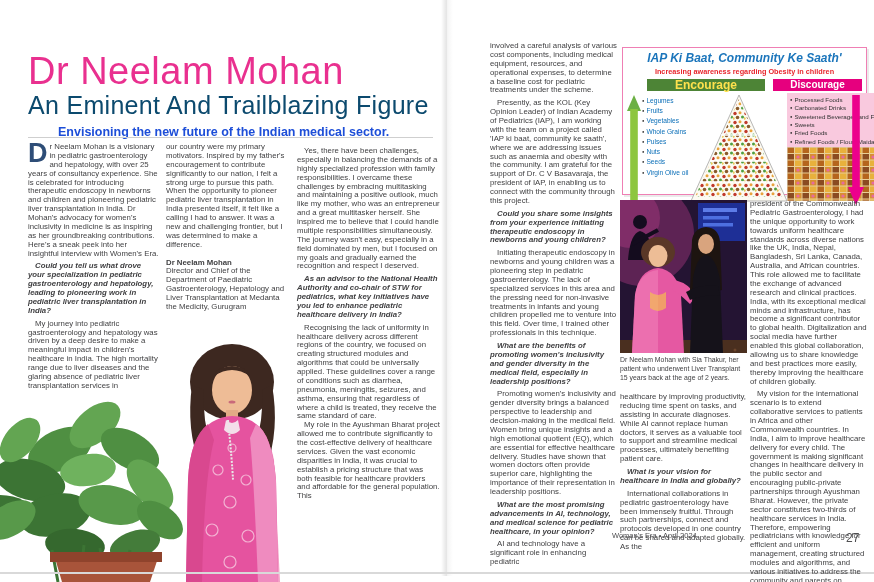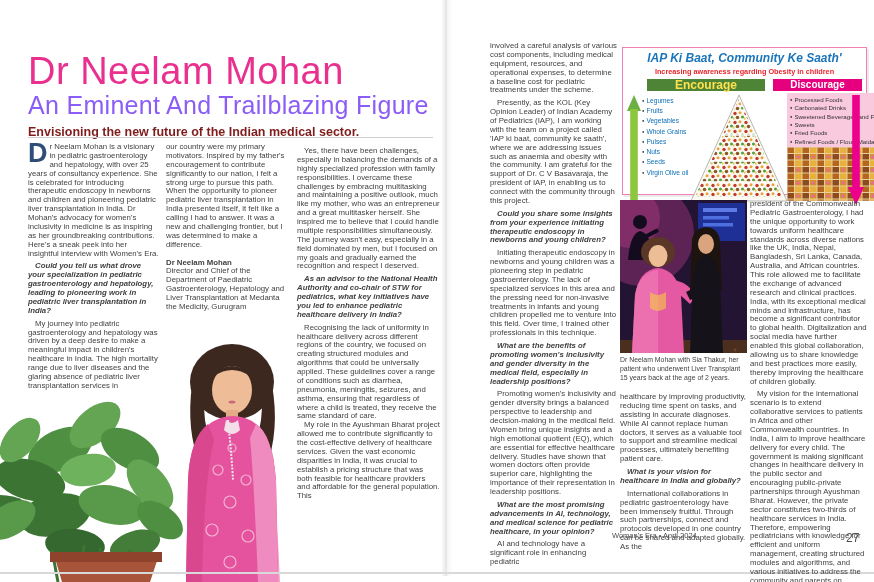--- a/index.html
+++ b/index.html
@@ -5,22 +5,22 @@
   html,body{margin:0;padding:0;background:#ffffff;}
   .spread{position:relative;width:874px;height:582px;background:#ffffff;overflow:hidden;
           font-family:"Liberation Sans",sans-serif;color:#3f3f41;}
   .fold{position:absolute;left:441px;top:0;width:12px;height:576px;
         background:linear-gradient(90deg,rgba(0,0,0,0) 0%,rgba(0,0,0,0.10) 45%,rgba(0,0,0,0.04) 55%,rgba(0,0,0,0) 100%);}
   .page-edge-bottom{position:absolute;left:0;top:572px;width:874px;height:2px;background:#d9d9d9;}
 
   
   .lp-header{position:absolute;left:28px;top:52px;width:410px;}
   .lp-title{font-size:38px;line-height:1.0;color:#e9308f;font-weight:400;letter-spacing:0.5px;}
-  .lp-subtitle{font-size:25px;line-height:1.05;color:#8b5cf6;font-weight:400;margin-top:2px;letter-spacing:0.3px;}
-  .lp-tagline{font-size:12.5px;font-weight:bold;color:#7f1d1d;margin-top:7px;}
+  .lp-subtitle{font-size:25px;line-height:1.05;color:#0c4a6e;font-weight:400;margin-top:2px;letter-spacing:0.3px;}
+  .lp-tagline{font-size:12.5px;font-weight:bold;color:#1d4ed8;margin-top:7px;margin-left:30px;}
   .lp-rule{position:absolute;left:28px;top:137px;width:405px;height:1px;background:#cfcfcf;}
 
   
   .bodytext{font-size:7.8px;line-height:1.14;color:#3f3f41;}
   .bodytext p{margin:0;}
   .para{margin:0;}
   .ind{text-indent:7px;}
   .qhead{font-weight:bold;font-style:italic;margin-top:4px !important;text-indent:7px;}
   .gap{margin-top:4px !important;}
   .lp-cols{position:absolute;left:28px;top:143px;width:405px;display:flex;gap:7px;}

